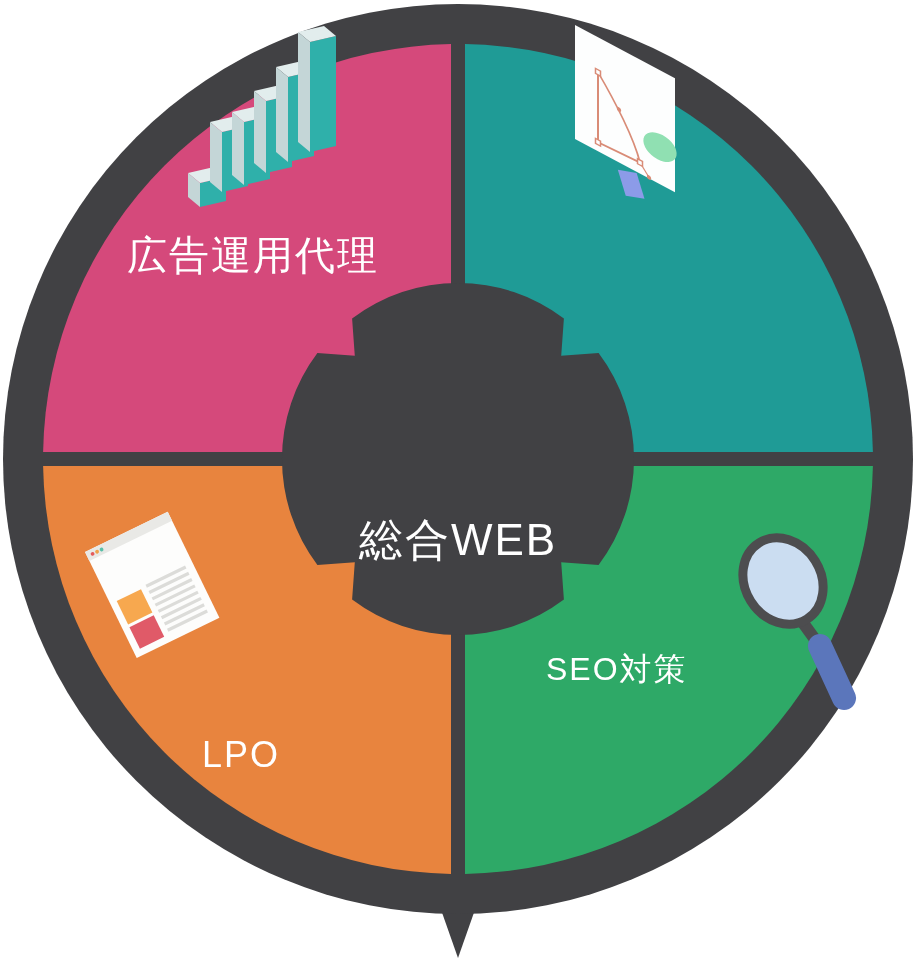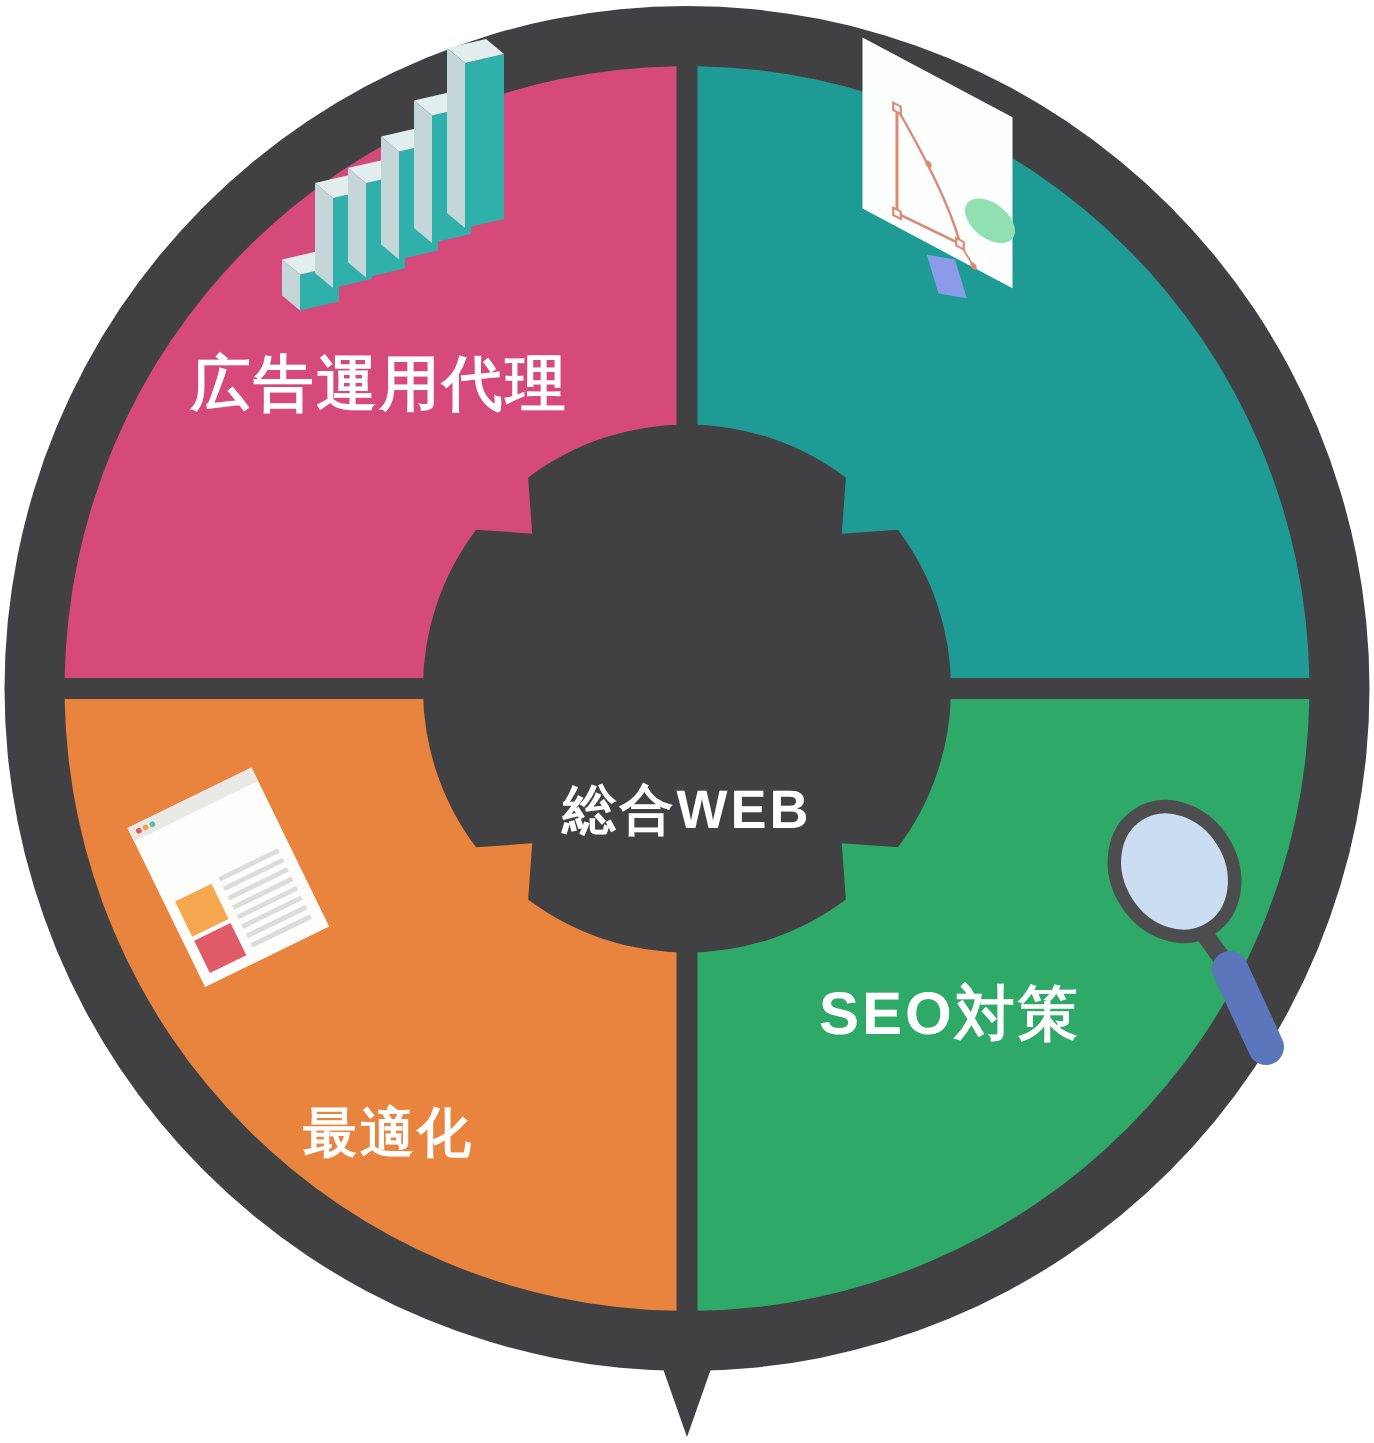--- a/index.html
+++ b/index.html
@@ -6,29 +6,29 @@
   .stage{
     position:relative;
     width:916px;height:962px;
     overflow:hidden;
     font-family:"Liberation Sans","DejaVu Sans",sans-serif;
   }
   .stage svg{position:absolute;left:0;top:0;}
   .label{
     position:absolute;
     color:#ffffff;
-    font-weight:bold;
+    font-weight:normal;
     letter-spacing:2px;
     white-space:pre;
   }
   .label-ad      {left:127px;top:228px;font-size:40px;}
   .label-creative{right:101px;top:217px;font-size:40px;text-align:right;line-height:60px;}
   .label-lpo     {left:202px;top:605px;font-size:36px;line-height:60px;}
-  .label-seo     {left:546px;top:648px;font-size:40px;}
-  .label-center  {left:158px;top:385px;width:600px;text-align:center;font-size:36px;line-height:62px;}
+  .label-seo     {left:546px;top:648px;font-size:32px;}
+  .label-center  {left:158px;top:385px;width:600px;text-align:center;font-size:44px;line-height:62px;}
 </style>
 </head>
 <body>
 
 <div class="stage">
 
   <svg width="916" height="962" viewBox="0 0 916 962">
 
     <path d="M 420 850 L 496 850 L 458 958 Z" fill="#414144"></path>
 
@@ -113,20 +113,21 @@
       <line x1="801" y1="620" x2="814" y2="638" stroke="#4D4D4F" stroke-width="12"></line>
       <line x1="820" y1="646" x2="844" y2="698" stroke="#5B76BB" stroke-width="24" stroke-linecap="round"></line>
       <ellipse cx="783" cy="581" rx="38" ry="45" fill="#CBDDF1" stroke="#4D4D4F" stroke-width="9" transform="rotate(-32 783 581)"></ellipse>
     </g>
   </svg>
 
   <div class="label label-ad">広告運用代理</div>
 
 
   <div class="label label-lpo">
+    <div>LPO</div>
     <div>最適化</div>
   </div>
 
   <div class="label label-seo">SEO対策</div>
 
   <div class="label label-center">
     <div>総合WEB</div>
   </div>
 
 </div>

